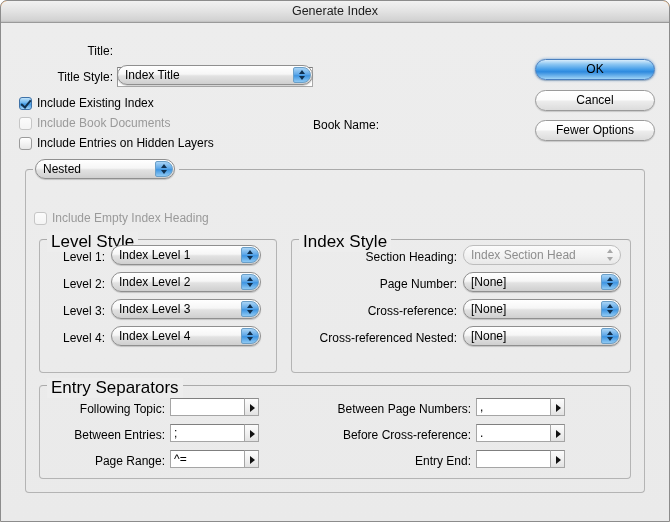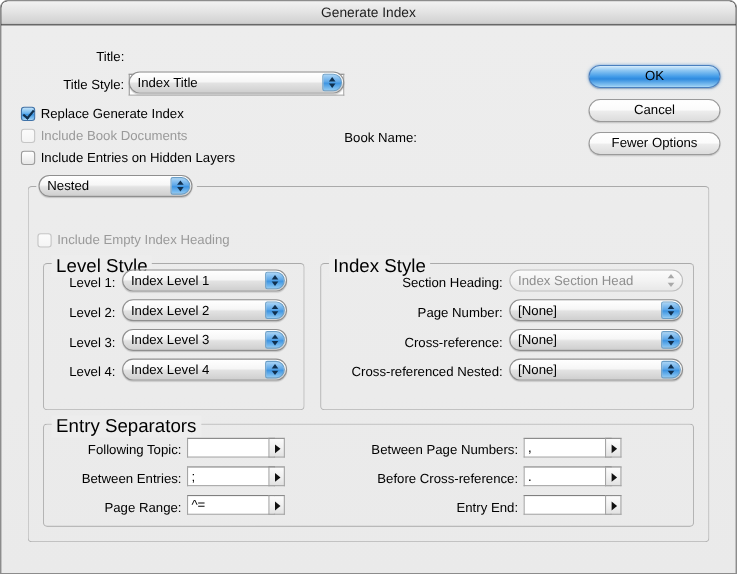--- a/index.html
+++ b/index.html
@@ -15,21 +15,21 @@
     color: #000000;
     overflow: hidden;
   }
 
   
   .window {
     position: absolute;
     left: 0; top: 0;
     width: 670px;
     height: 522px;
-    background: #000000;
+    background: #fdba74;
     border: 1px solid #8c8c8c;
     border-radius: 7px 7px 0 0;
     box-sizing: border-box;
     overflow: hidden;
   }
   .titlebar {
     position: absolute;
     left: 0; top: 0;
     width: 668px;
     height: 21px;
@@ -267,21 +267,21 @@
     <div class="popup" style="left:116px; top:42px; width:196px;">
       <span>Index Title</span>
       <span class="arrowbox"></span>
     </div>
 
     <div class="btn" style="left:534px; top:67px; width:120px;">Cancel</div>
     <div class="btn default" style="left:534px; top:36px; width:120px;">OK</div>
     <div class="btn" style="left:534px; top:97px; width:120px;">Fewer Options</div>
 
     <div class="checkrow" style="left:18px; top:73px;">
-      <span class="cbox checked"></span><span class="cb-label">Replace Generate Index</span>
+      <span class="cbox checked"></span><span class="cb-label">Include Existing Index</span>
     </div>
 
     <div class="checkrow" style="left:18px; top:93px;text-align:right;">
       <span class="cbox disabled"></span><span class="cb-label dim">Include Book Documents</span>
     </div>
 
     <div class="checkrow" style="left:18px; top:113px;">
       <span class="cbox"></span><span class="cb-label">Include Entries on Hidden Layers</span>
     </div>
 

